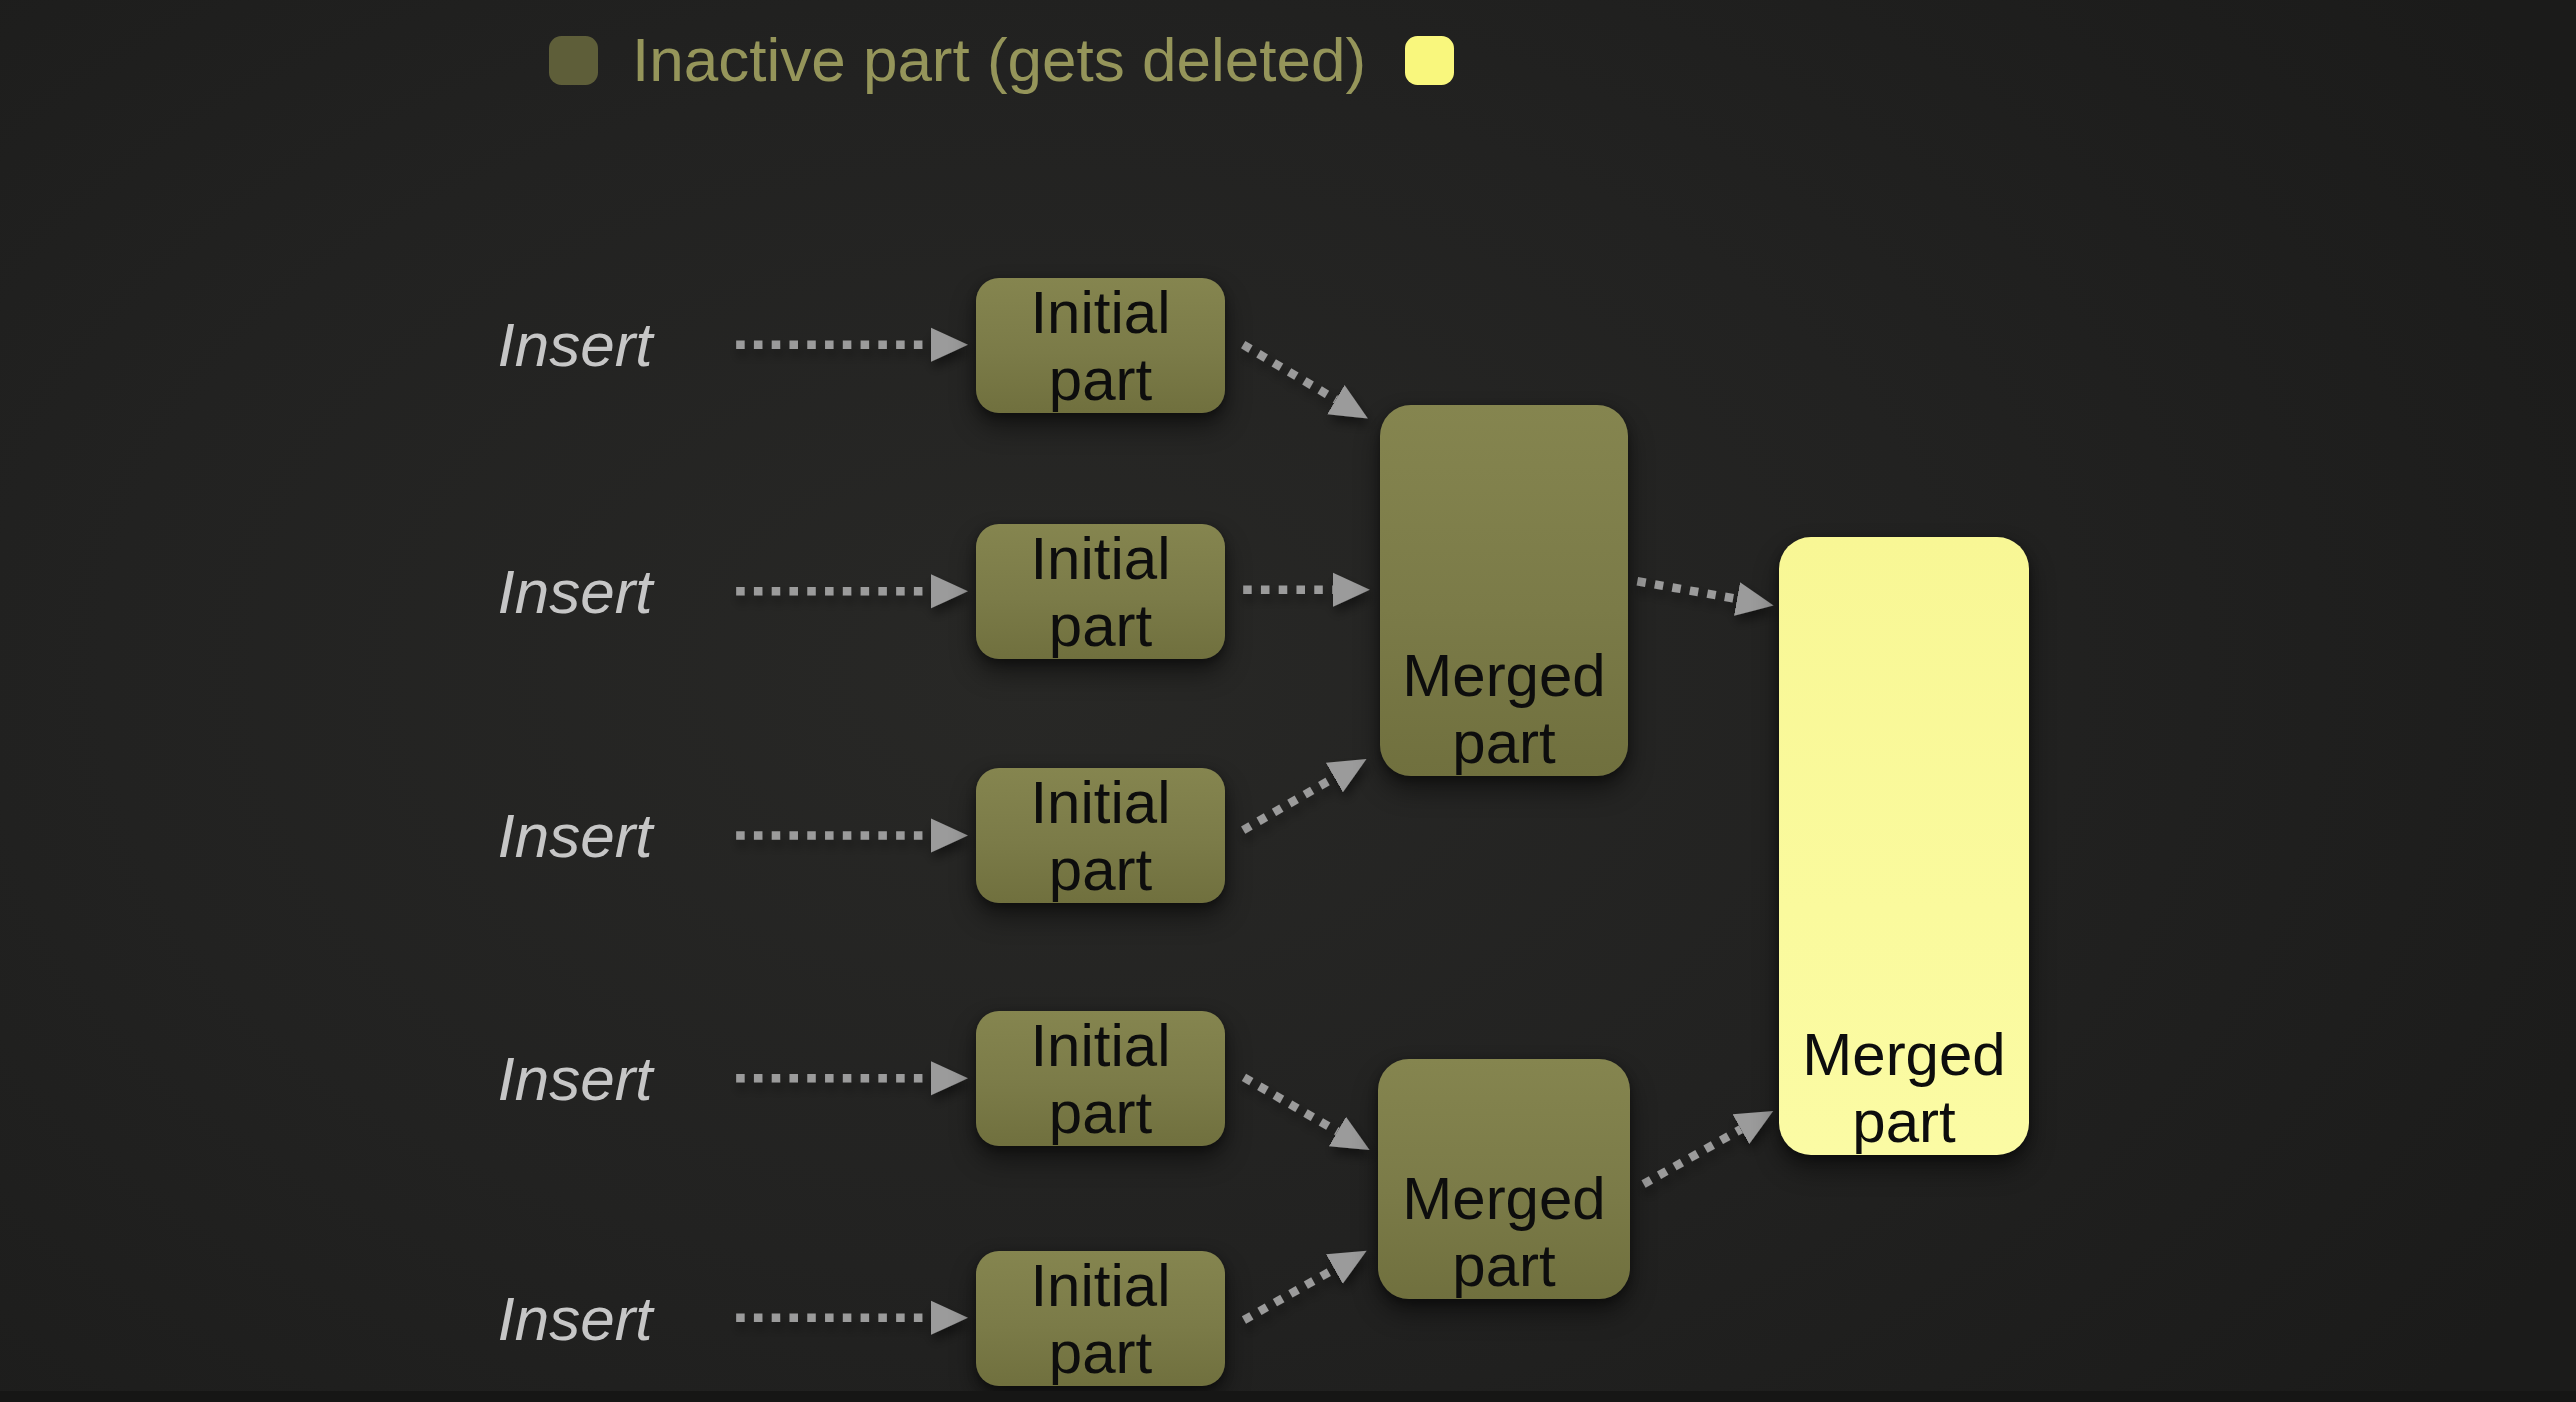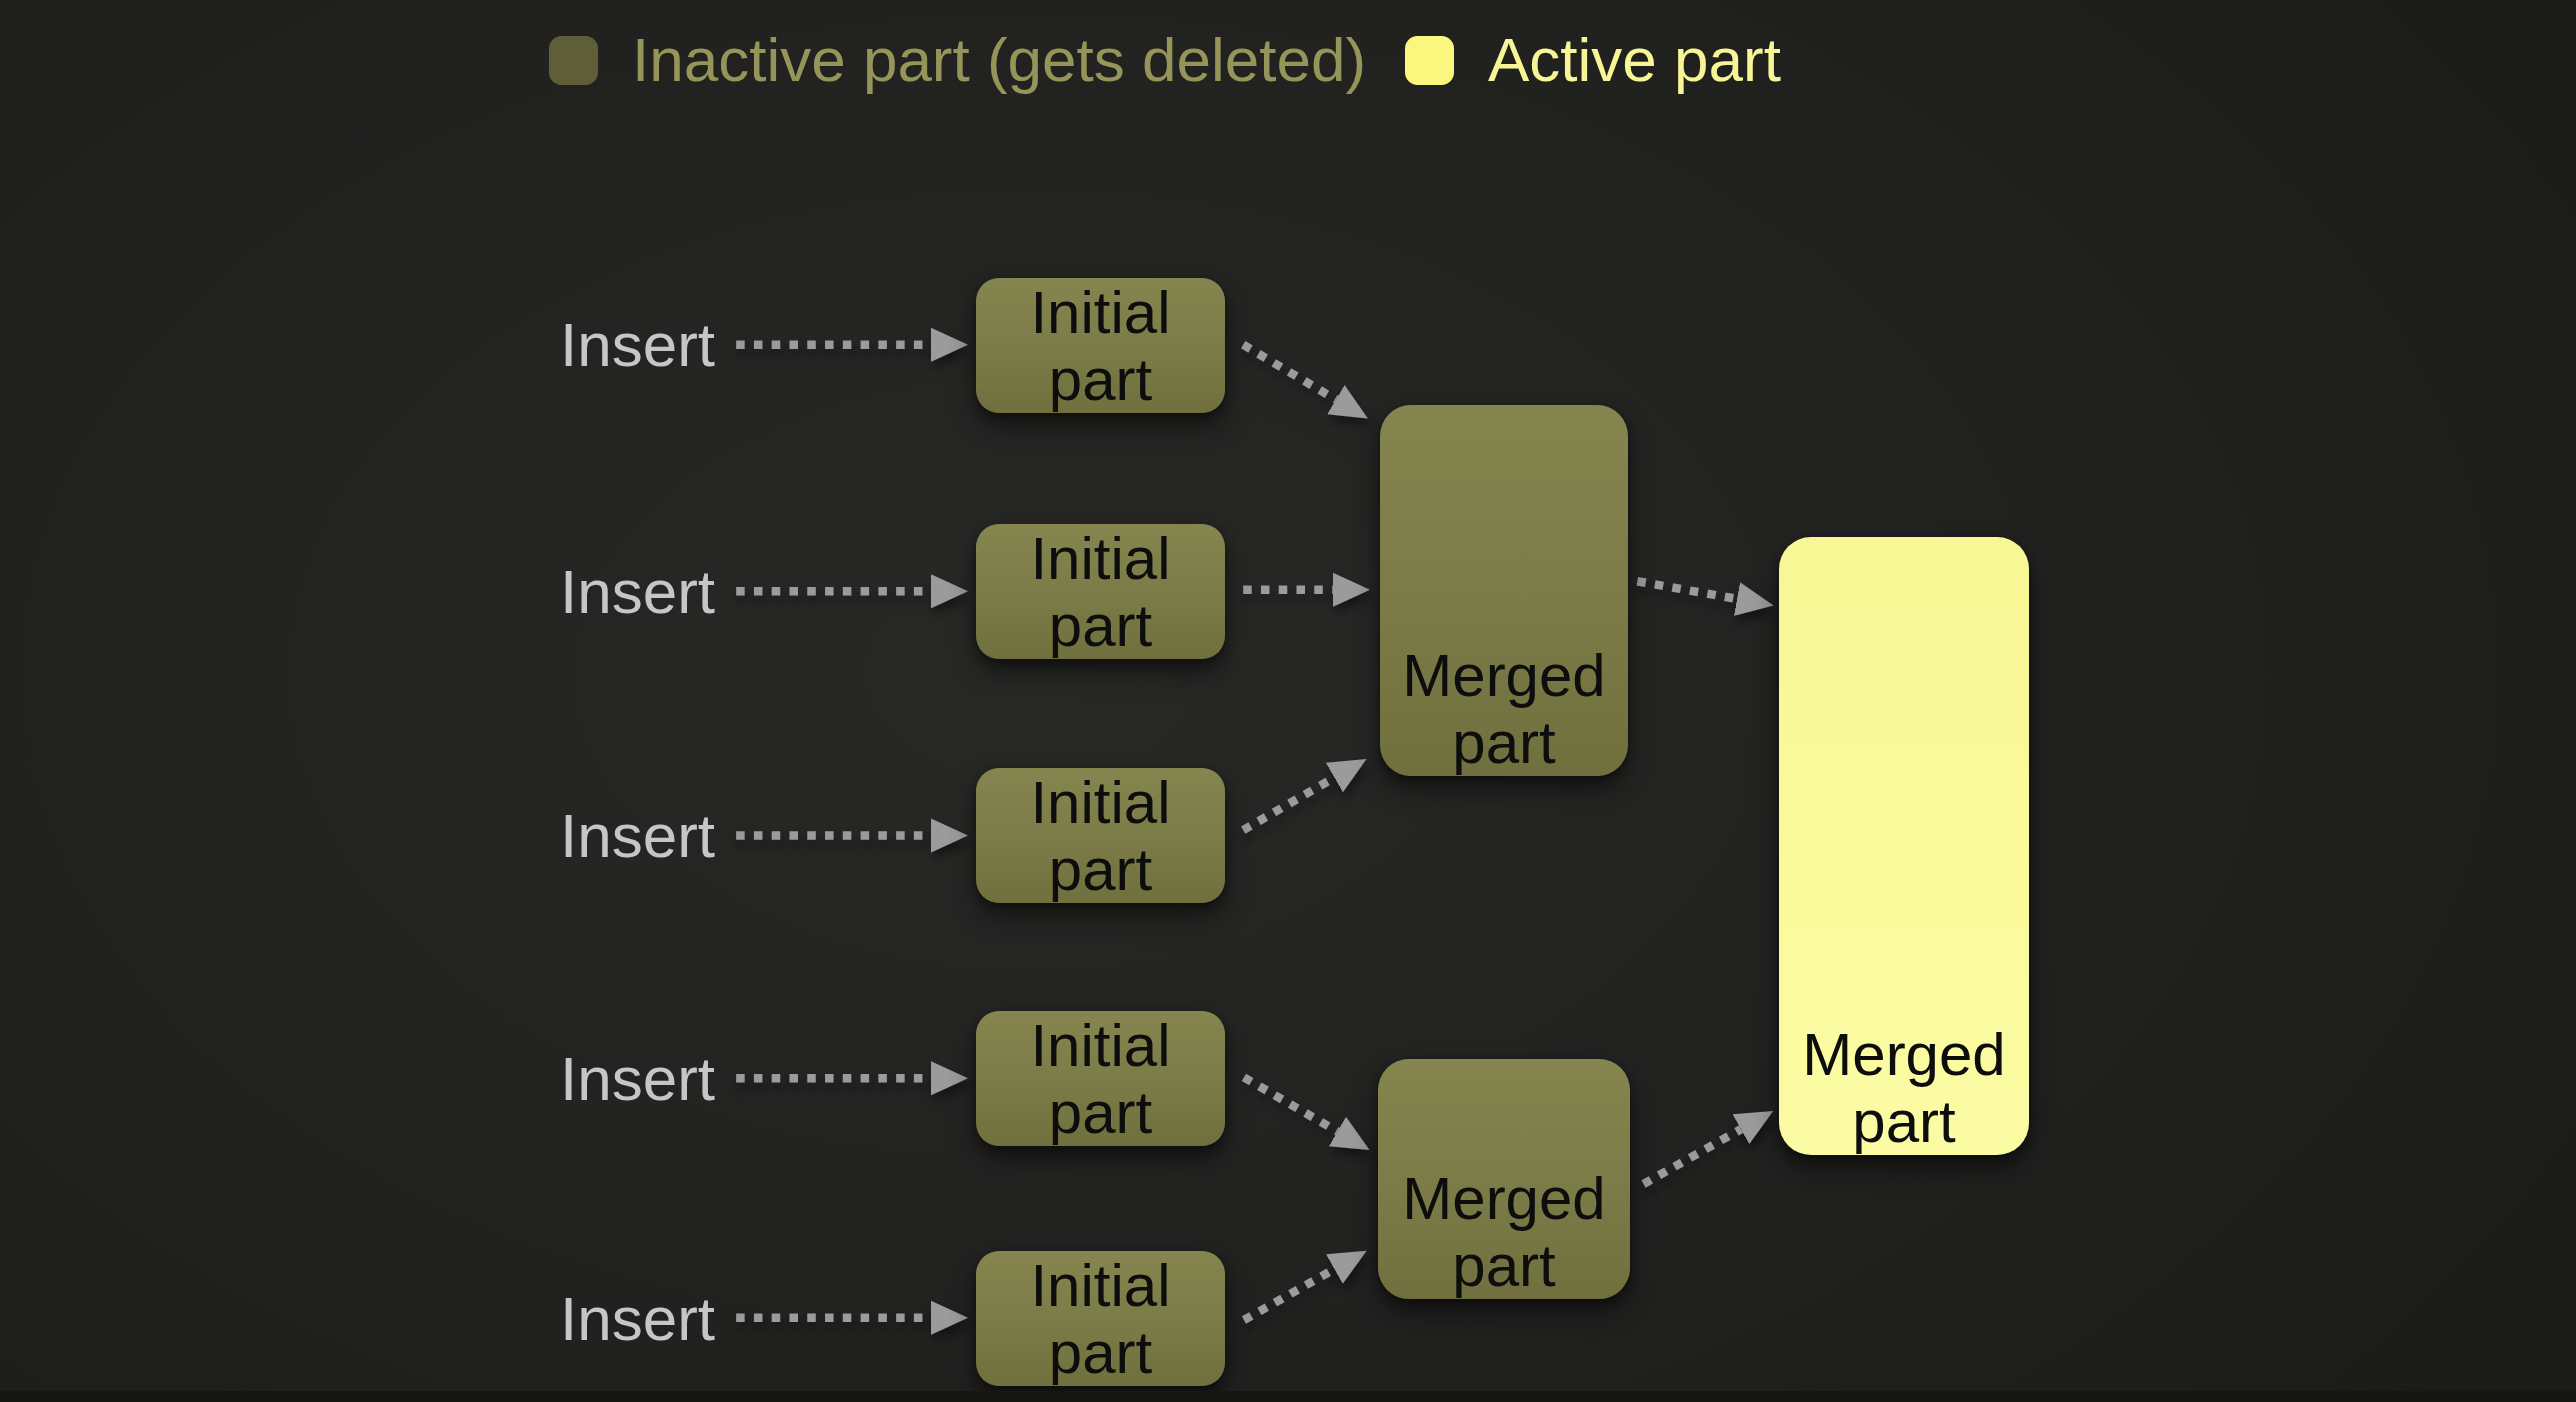--- a/index.html
+++ b/index.html
@@ -32,27 +32,28 @@
     flex: 0 0 auto;
   }
   .legend-label {
     font-size: 62px;
     line-height: 62px;
     white-space: nowrap;
   }
   
   .insert-label {
     position: absolute;
-    left: 483px;
+    left: 459px;
     width: 232px;
     height: 85px;
     line-height: 85px;
-    text-align: right;
+    text-align: center;
     font-size: 62px;
     color: #c6c6c6;
+    font-style: italic;
   }
   
   .part-box {
     position: absolute;
     display: flex;
     align-items: flex-end;
     justify-content: center;
     text-align: center;
     font-size: 60px;
     line-height: 1.12;
@@ -95,21 +96,20 @@
 
 <div id="canvas">
 
   <div>
     <div class="legend-item" style="left:549px;">
       <div class="legend-swatch" style="background:#5e5e39;"></div>
       <div class="legend-label" style="color:#95955a;">Inactive part (gets deleted)</div>
     </div>
     <div class="legend-item" style="left:1405px;">
       <div class="legend-swatch" style="background:#f9f77d;"></div>
-      <div class="legend-label" style="color:#f7f596;">Active part</div>
     </div>
   </div>
 
   <div class="insert-label" style="top:302px;">Insert</div>
   <div class="insert-label" style="top:549px;">Insert</div>
   <div class="insert-label" style="top:793px;">Insert</div>
   <div class="insert-label" style="top:1036px;">Insert</div>
   <div class="insert-label" style="top:1276px;">Insert</div>
 
   <svg id="arrows" viewBox="0 0 3332 1814" xmlns="http://www.w3.org/2000/svg">

